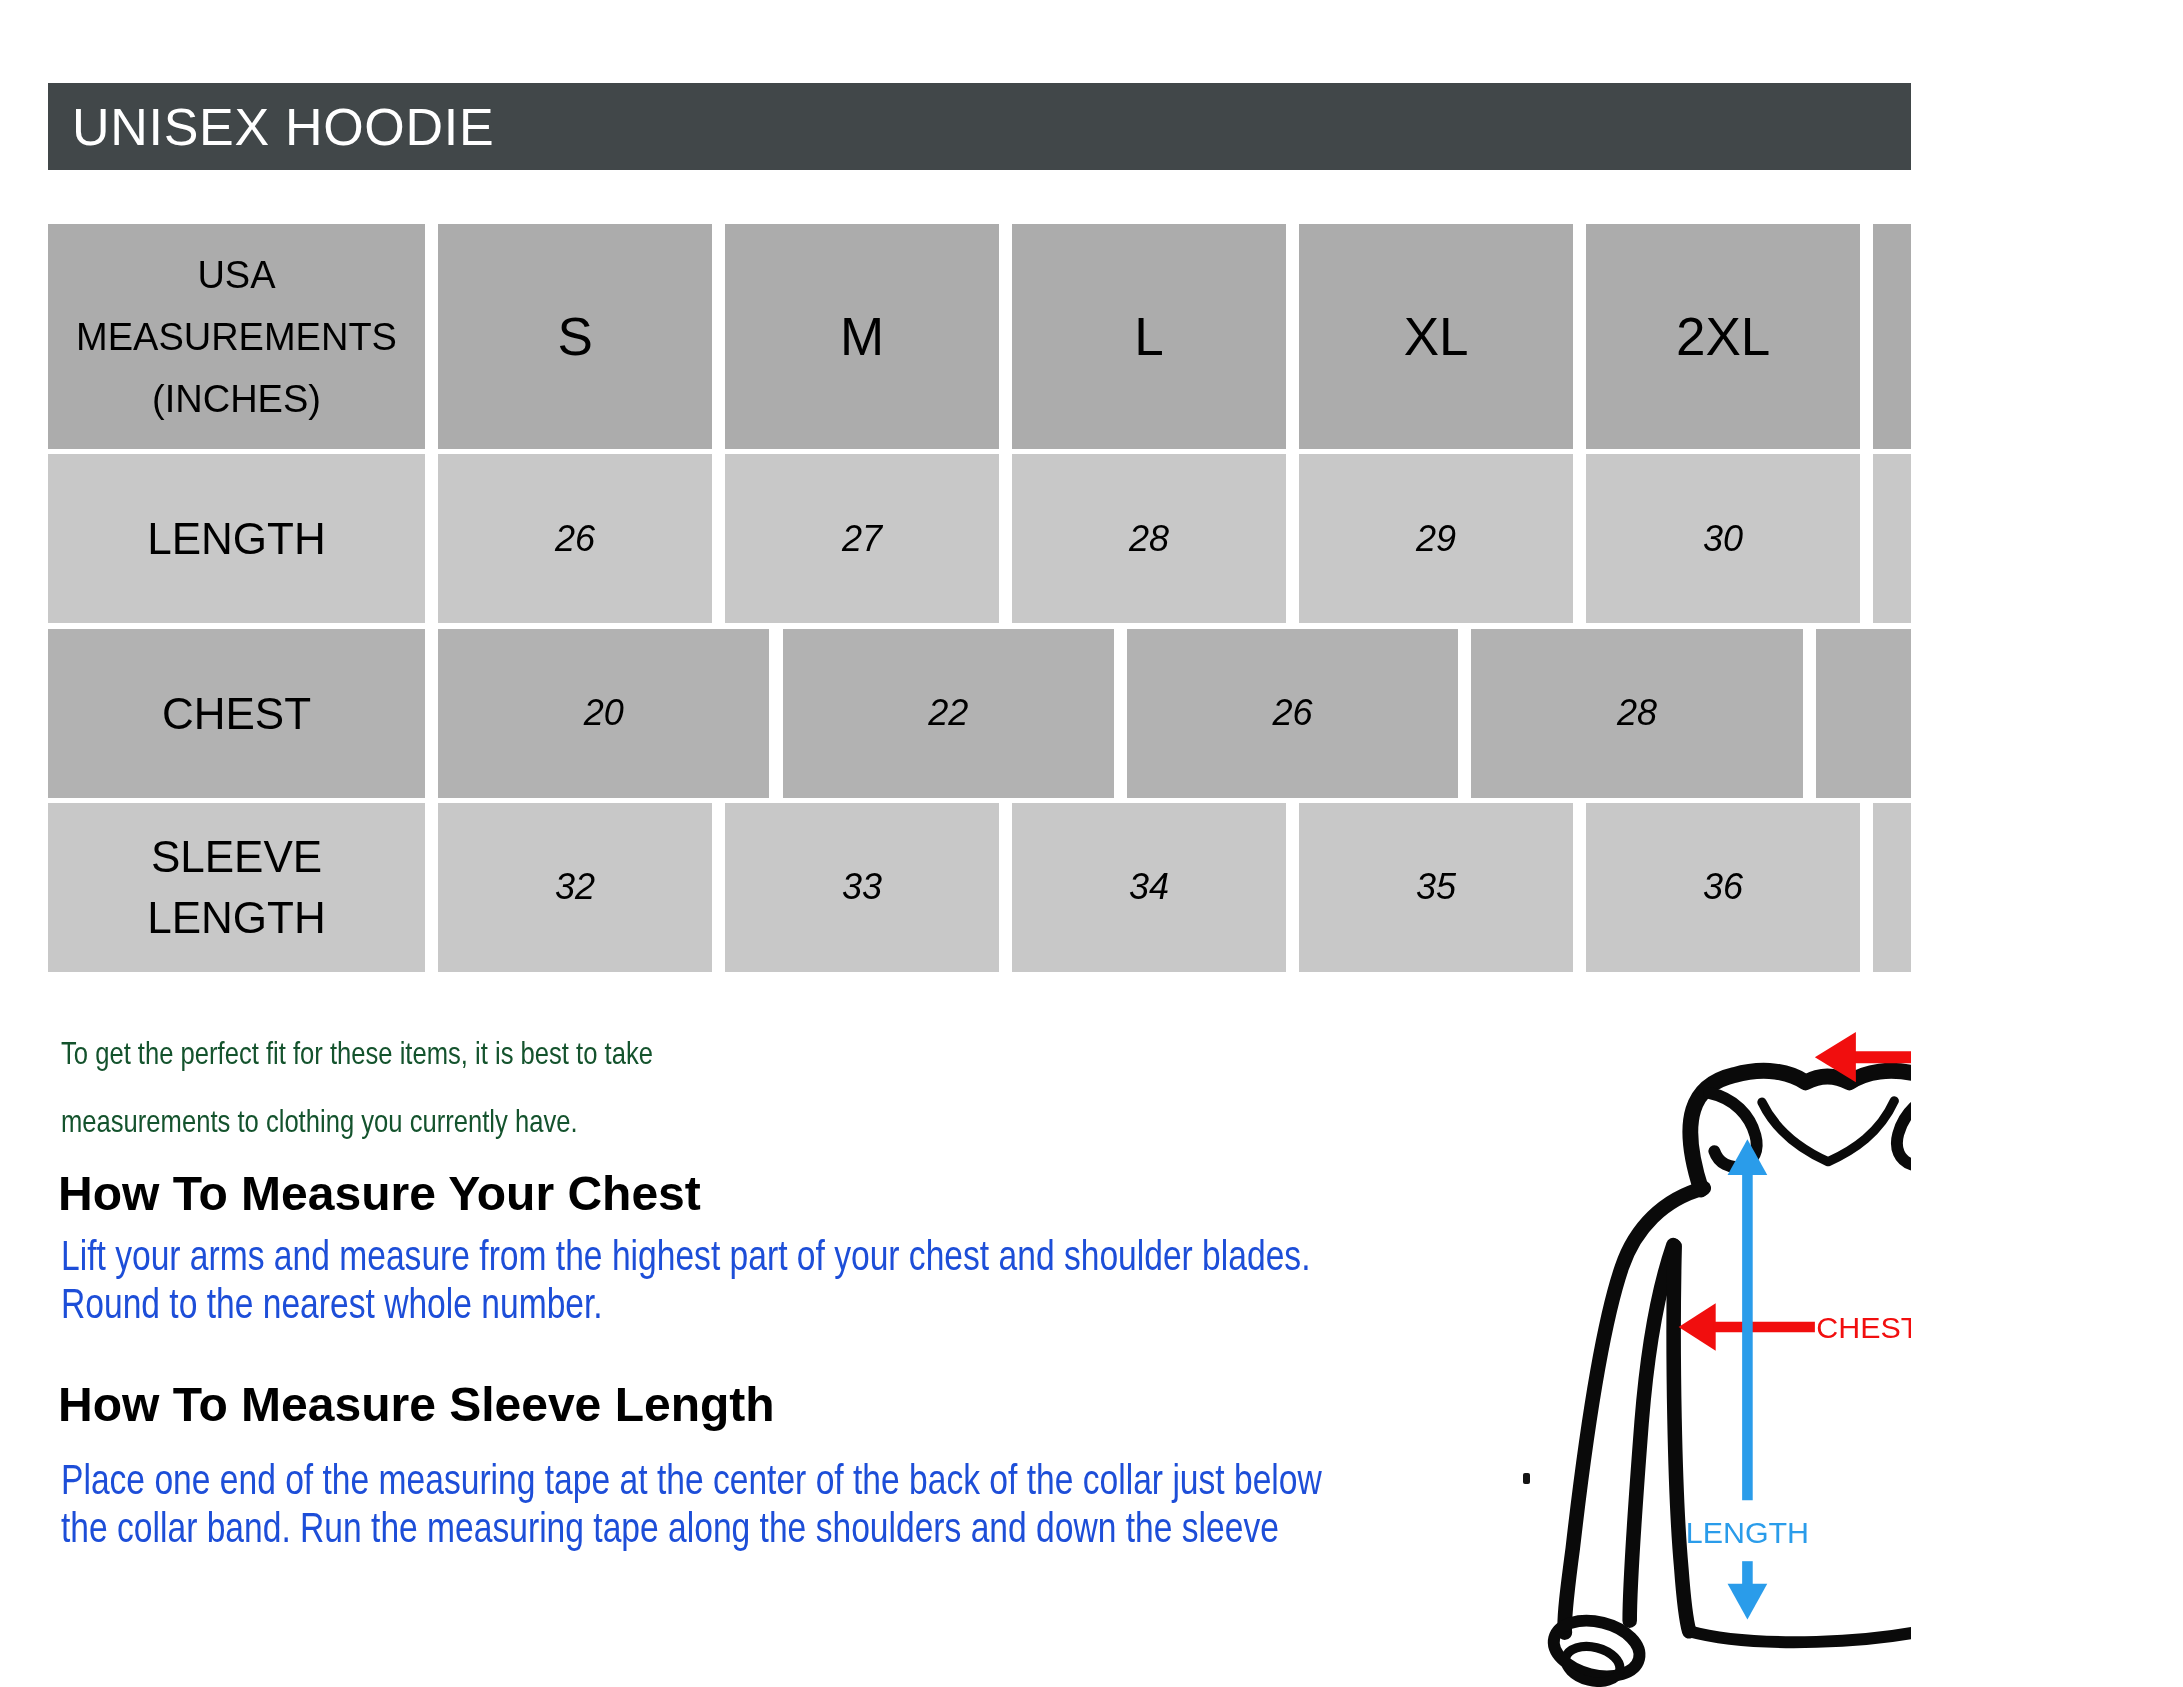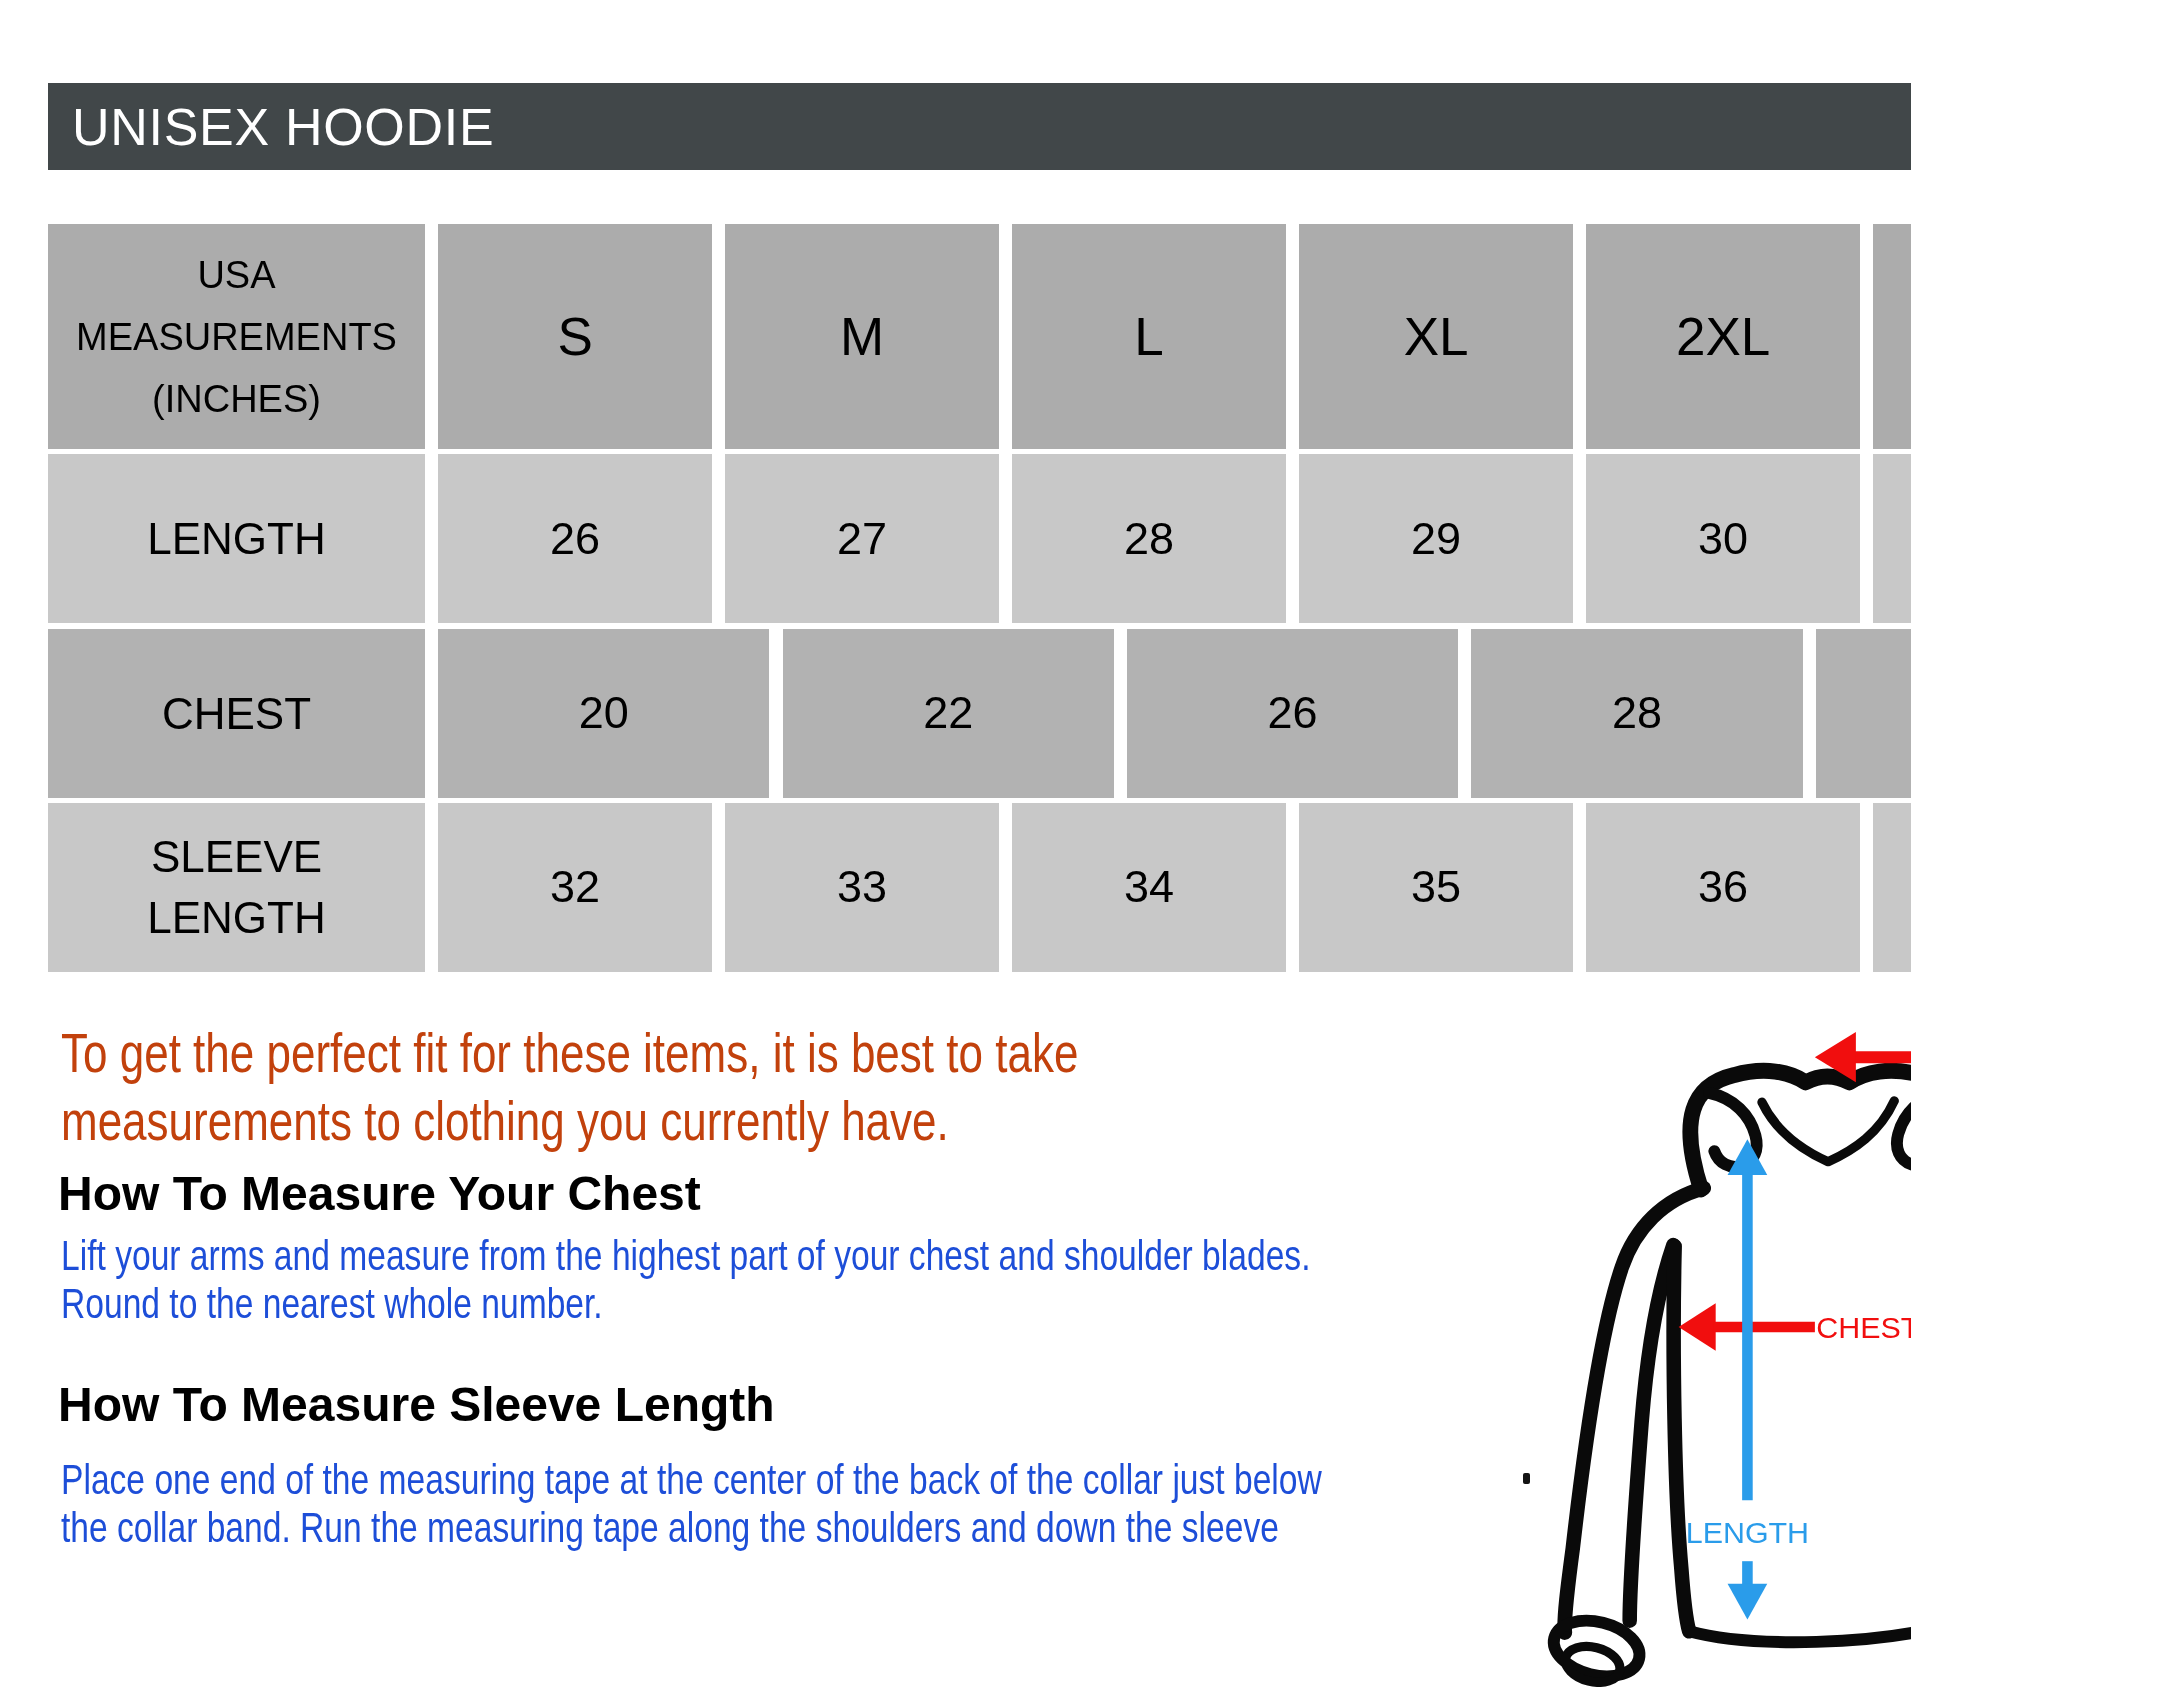--- a/index.html
+++ b/index.html
@@ -24,25 +24,25 @@
   .cell{display:flex;flex-direction:column;align-items:center;justify-content:center;
     color:var(--cell-text);text-align:center;}
   .cell.label{width:377px;flex:none;}
   .cell:not(.label){flex:1;}
   .trow.header .cell{background:var(--row-header-bg);}
   .trow.light .cell{background:var(--row-light-bg);}
   .trow.medium .cell{background:var(--row-medium-bg);}
   .cell.corner div{font-size:38px;line-height:62px;white-space:nowrap;}
   .cell.size div{font-size:53px;}
   .cell.rowlabel div{font-size:44px;line-height:61px;}
-  .cell.value div{font-size:45px;}
+  .cell.value div{font-size:36px;font-style:italic;}
 
   
   .nline{white-space:nowrap;transform:scaleX(0.8);transform-origin:0 50%;}
-  .intro{position:absolute;left:61px;top:1019px;font-size:55px;line-height:68px;color:#c2410c;}
+  .intro{position:absolute;left:61px;top:1019px;font-size:32px;line-height:68px;color:#14532d;}
   .howto-heading{position:absolute;font-size:48px;font-weight:bold;color:#000;white-space:nowrap;}
   .h1{left:58px;top:1166px;}
   .h2{left:58px;top:1377px;}
   .howto-para{position:absolute;font-size:42px;line-height:48px;color:#1d4ed8;}
   .p1{left:61px;top:1232px;}
   .p2{left:61px;top:1456px;}
 
   .stray-dot{position:absolute;left:1523px;top:1473px;width:6.6px;height:10.6px;background:#141414;border-radius:2px;}
 
   

